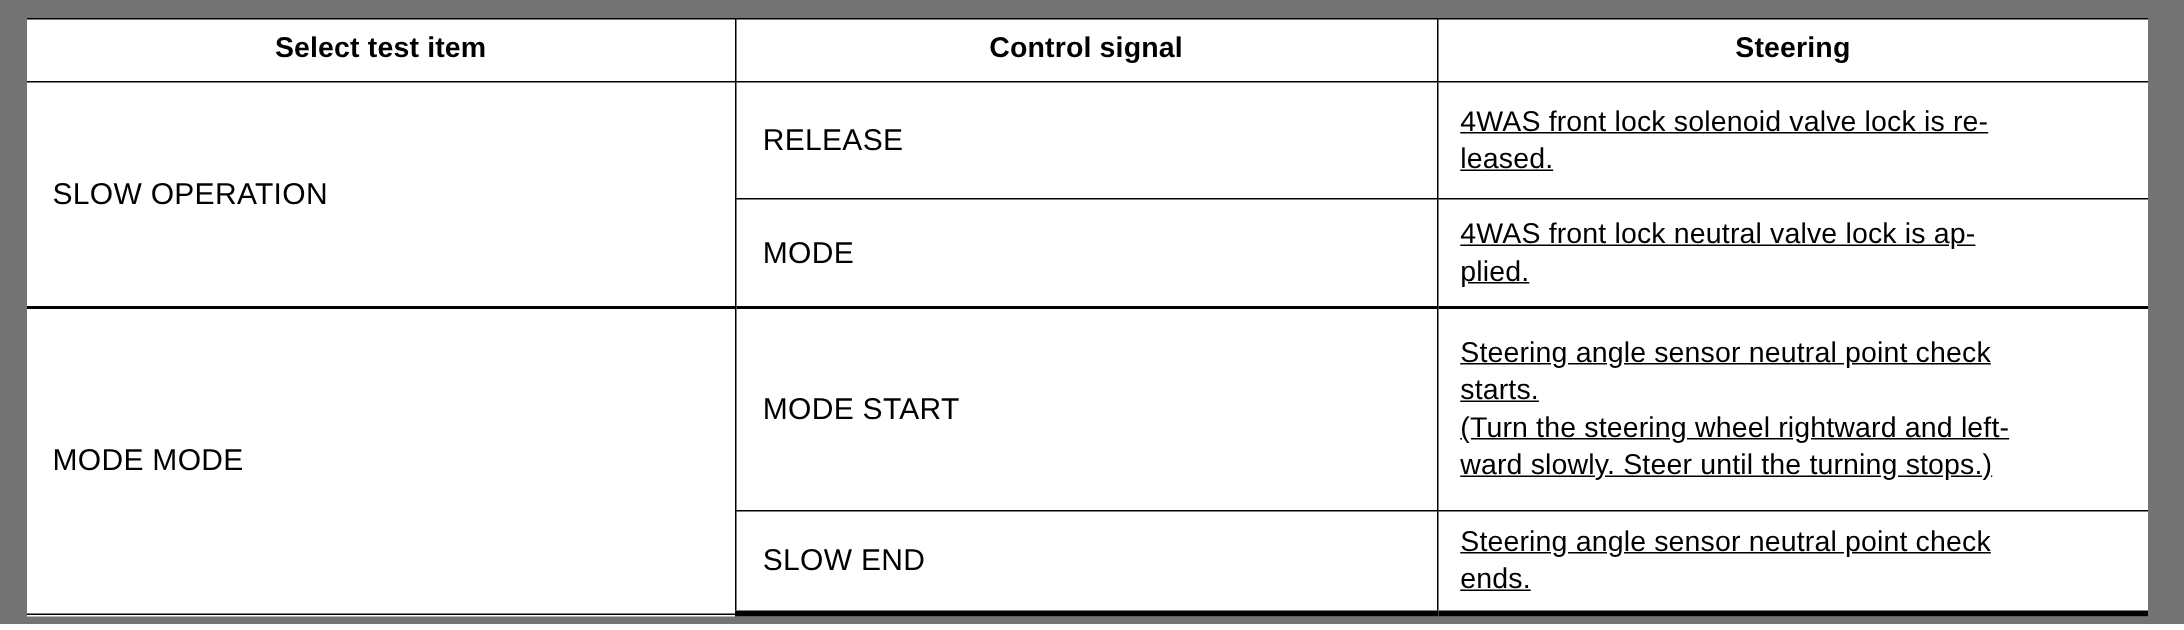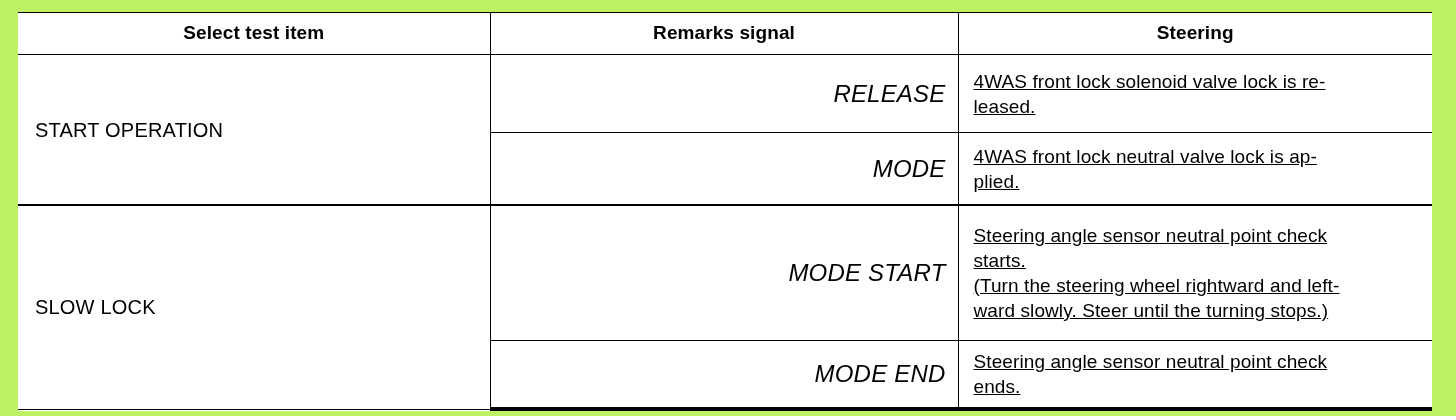--- a/index.html
+++ b/index.html
@@ -13,21 +13,21 @@
     height: 420px;
     font-family: "Liberation Sans", sans-serif;
     color: #000000;
     overflow: hidden;
   }
 
   #page {
     position: relative;
     width: 1456px;
     height: 416px;
-    background: #bef264;
+    background: #737373;
   }
 
   
   .table-wrap {
     position: absolute;
     left: 18px;
     top: 12px;
     width: 1414px;
     height: 393px;
   }
@@ -88,27 +88,26 @@
     text-align: left;
     font-size: 20px;
     line-height: 24px;
     padding: 0 12px 0 17px;
     letter-spacing: 0.2px;
     white-space: nowrap;
   }
 
   .signal-text {
     display: block;
-    text-align: right;
-    font-size: 24px;
+    text-align: left;
+    font-size: 20px;
     line-height: 24px;
     padding: 0 12px 0 18px;
     letter-spacing: 0.2px;
     white-space: nowrap;
-    font-style: italic;
   }
 
   .remark-text {
     display: block;
     text-align: left;
     font-size: 19px;
     line-height: 25px;
     padding: 7px 10px 7px 15px;
     letter-spacing: 0.1px;
     white-space: pre-line;
@@ -136,33 +135,33 @@
         <col class="c-signal">
         <col class="c-remark">
       </colgroup>
 
       <thead>
         <tr>
           <th class="col-rule">
             <span class="hdr-text">Select test item</span>
           </th>
           <th class="col-rule">
-            <span class="hdr-text">Remarks signal</span>
+            <span class="hdr-text">Control signal</span>
           </th>
           <th>
             <span class="hdr-text">Steering</span>
           </th>
         </tr>
       </thead>
 
       <tbody>
 
         <tr class="r-release">
           <td class="item-cell col-rule" rowspan="2">
-            <span class="item-text">START OPERATION</span>
+            <span class="item-text">SLOW OPERATION</span>
           </td>
           <td class="signal-cell col-rule">
             <span class="signal-text">RELEASE</span>
           </td>
           <td class="remark-cell">
             <span class="remark-text">4WAS front lock solenoid valve lock is re-
 leased.</span>
           </td>
         </tr>
 
@@ -171,36 +170,36 @@
             <span class="signal-text">MODE</span>
           </td>
           <td class="remark-cell">
             <span class="remark-text">4WAS front lock neutral valve lock is ap-
 plied.</span>
           </td>
         </tr>
 
         <tr class="r-modestart group-start">
           <td class="item-cell col-rule" rowspan="2">
-            <span class="item-text">SLOW LOCK</span>
+            <span class="item-text">MODE MODE</span>
           </td>
           <td class="signal-cell col-rule">
             <span class="signal-text">MODE START</span>
           </td>
           <td class="remark-cell">
             <span class="remark-text">Steering angle sensor neutral point check
 starts.
 (Turn the steering wheel rightward and left-
 ward slowly. Steer until the turning stops.)</span>
           </td>
         </tr>
 
         <tr class="r-modeend last-row">
           <td class="signal-cell col-rule">
-            <span class="signal-text">MODE END</span>
+            <span class="signal-text">SLOW END</span>
           </td>
           <td class="remark-cell">
             <span class="remark-text">Steering angle sensor neutral point check
 ends.</span>
           </td>
         </tr>
 
       </tbody>
     </table>
 

